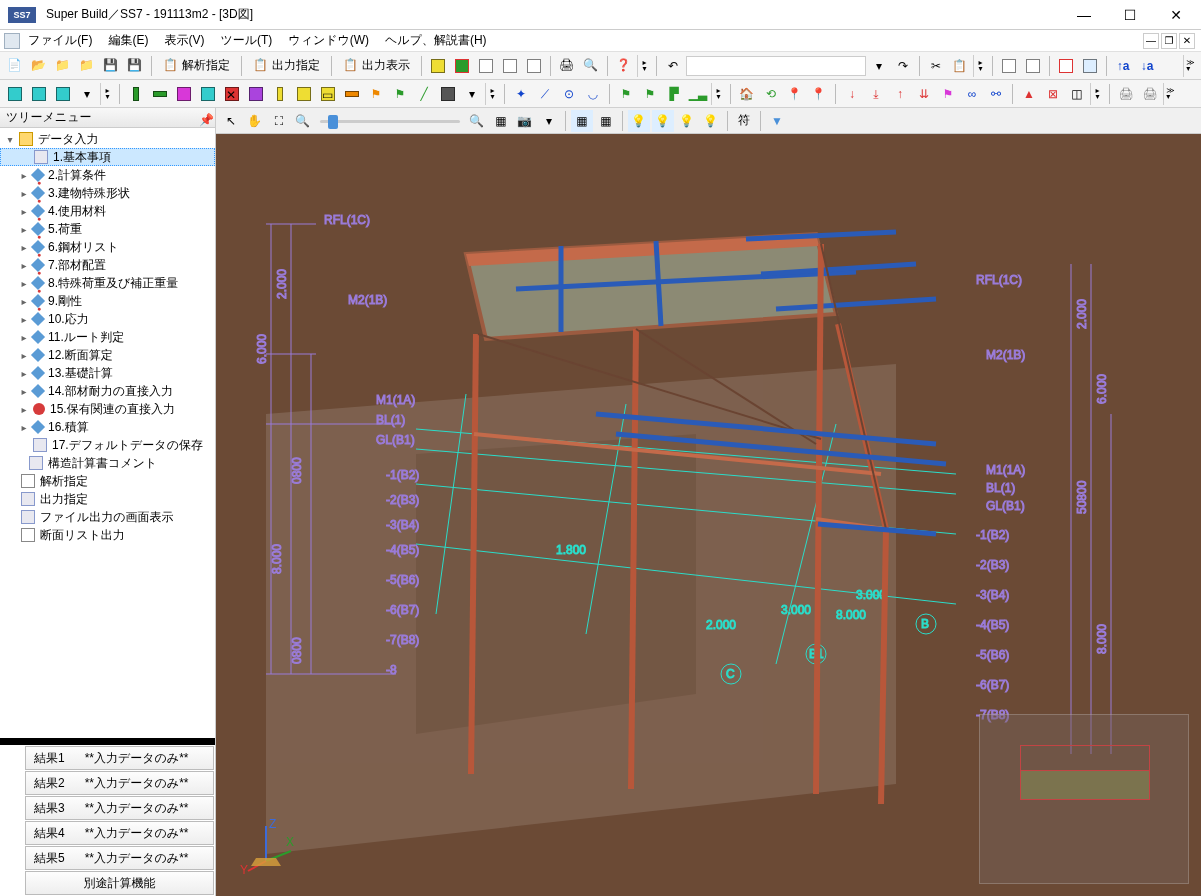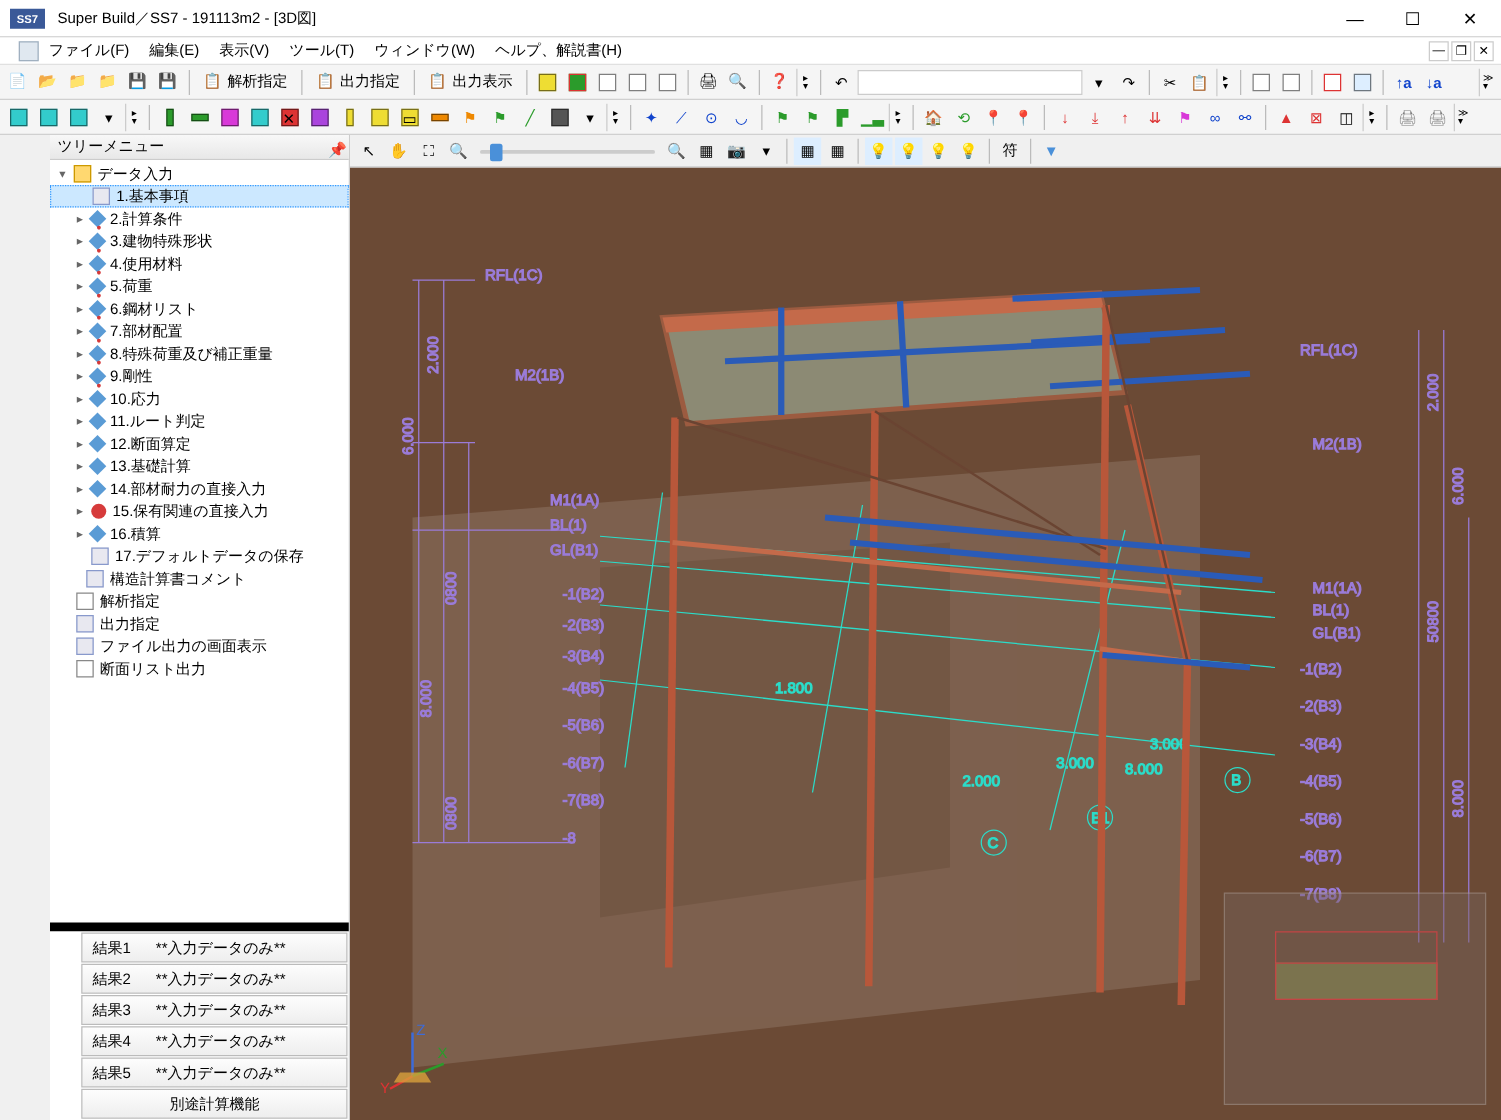--- a/index.html
+++ b/index.html
@@ -3,36 +3,36 @@
 <meta charset="utf-8">
 <style>
 * { margin: 0; padding: 0; box-sizing: border-box; font-family: "MS UI Gothic", "Meiryo UI", sans-serif; font-size: 12px; }
 body { background: #f0f0f0; overflow: hidden; width: 1201px; height: 896px; }
 
 .titlebar { height: 30px; background: #fff; display: flex; align-items: center; padding: 0 2px; border-bottom: 1px solid #ccc; }
 .titlebar .icon { width: 28px; height: 16px; background: #3a5998; margin: 0 6px; display: inline-flex; align-items: center; justify-content: center; color: #fff; font-size: 9px; font-weight: bold; }
 .titlebar .title { flex: 1; padding-left: 4px; }
 .titlebar .winbtn { width: 46px; height: 30px; display: flex; align-items: center; justify-content: center; font-size: 14px; }
 
-.menubar { height: 22px; background: #fff; display: flex; align-items: center; padding: 0 15px; gap: 0; border-bottom: 1px solid #e0e0e0; position: relative;}
+.menubar { height: 22px; background: #fff; display: flex; align-items: center; padding: 0 4px; gap: 0; border-bottom: 1px solid #e0e0e0; position: relative;}
 .menubar .mbtn { padding: 2px 8px; cursor: default; display:flex; align-items:center; gap:2px; }
 .menubar .micon { width:16px; height:16px; background:#e0e8f0; border:1px solid #a0b0c0; display:inline-block; }
 .menubar .mdi { position:absolute; right:6px; display:flex; gap:2px; }
 .menubar .mdi span { width:16px; height:16px; display:flex; align-items:center; justify-content:center; font-size:10px; border:1px solid #ccc; }
 
 .toolbar { height: 28px; background: #f5f5f5; display: flex; align-items: center; padding: 2px 4px; gap: 2px; border-bottom: 1px solid #d0d0d0; }
 .tbtn { width: 22px; height: 22px; display: flex; align-items: center; justify-content: center; border: 1px solid transparent; cursor: default; position: relative; }
 .tsep { width: 1px; height: 20px; background: #bbb; margin: 0 3px; }
 .tlabel { padding: 2px 6px; display:flex; align-items:center; gap:3px; }
 .tcombo { width: 180px; height: 20px; border: 1px solid #ccc; background: #fff; }
 .tmore { width:14px; display:flex; flex-direction:column; align-items:center; justify-content:center; border-left:1px solid #ccc; height:22px; font-size:8px; line-height:6px; }
 
 .midrow { display: flex; height: calc(100% - 30px - 22px - 28px - 28px); }
 
-.leftpanel { width: 240px; background: #fff; border-right: 1px solid #ccc; display: flex; flex-direction: column; margin-left: 40px; }
+.leftpanel { width: 216px; background: #fff; border-right: 1px solid #ccc; display: flex; flex-direction: column; }
 .leftpanel .phead { height: 20px; background: linear-gradient(#f8f8f8,#e8e8e8); border-bottom: 1px solid #ccc; display: flex; align-items: center; padding: 0 6px; justify-content: space-between; }
 .leftpanel .phead .pin { width:10px; height:10px; }
 .tree { flex: 1; overflow-y: auto; padding: 2px 0; }
 .tree-item { display: flex; align-items: center; height: 18px; padding-left: 4px; white-space: nowrap; cursor: default; }
 .tree-item.selected { background: #cce8ff; border: 1px dotted #3399ff; padding-left:3px; }
 .tree-item .tw { width: 12px; text-align: center; color: #666; font-size: 10px; }
 .tree-item .ticon { width: 14px; height: 14px; margin: 0 3px; display:inline-flex; align-items:center; justify-content:center; }
 .tree-item .ticon.folder { background:#ffd870; border:1px solid #cc9900; }
 .tree-item .ticon.doc { background:#e8e8f0; border:1px solid #8899cc; }
 .tree-item .ticon.blue { background:#5a9bd5; transform: rotate(45deg); width:10px; height:10px; }

